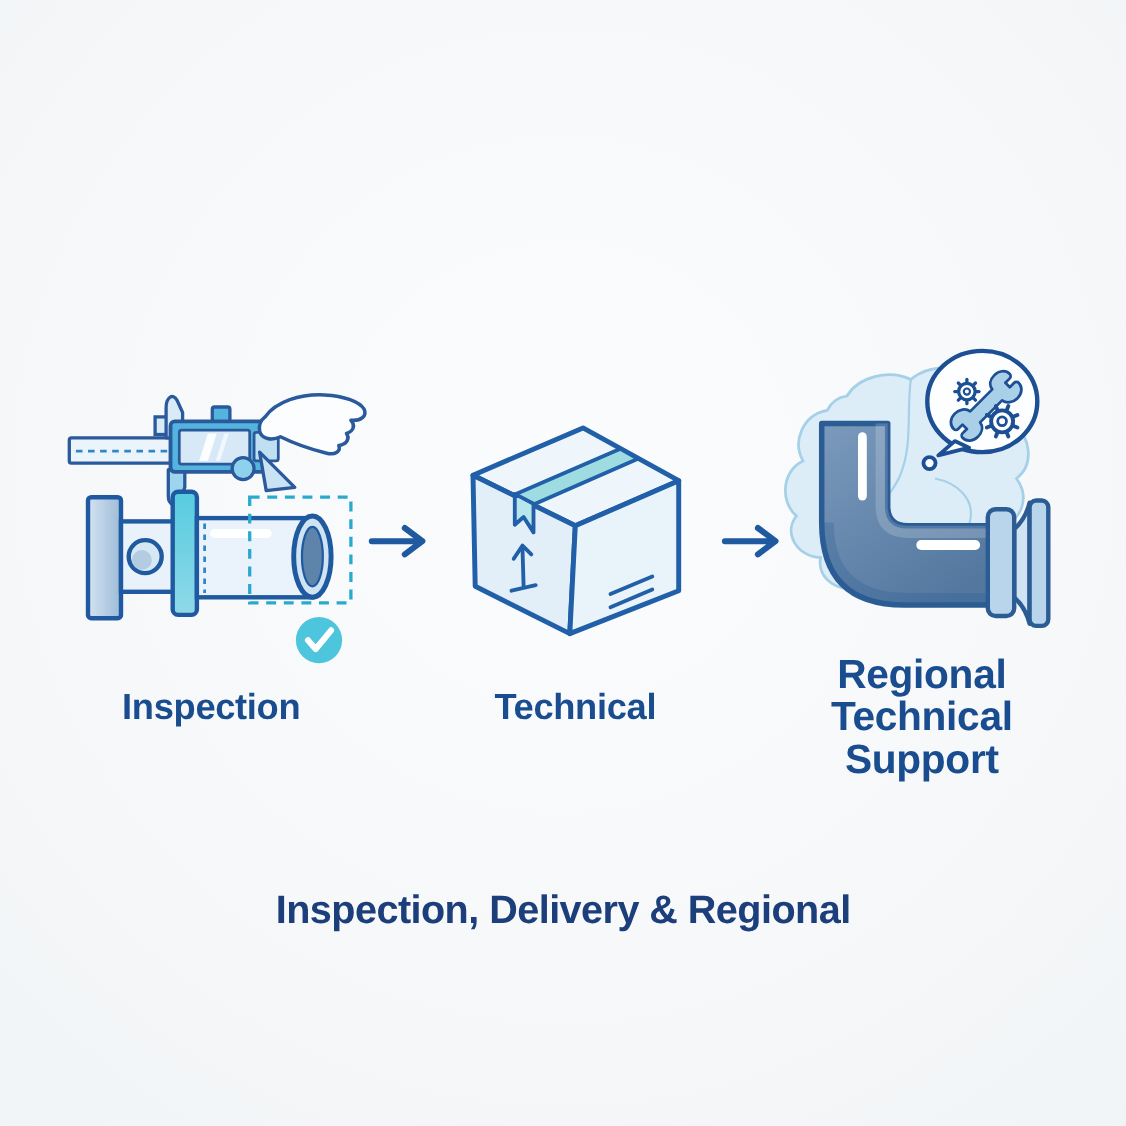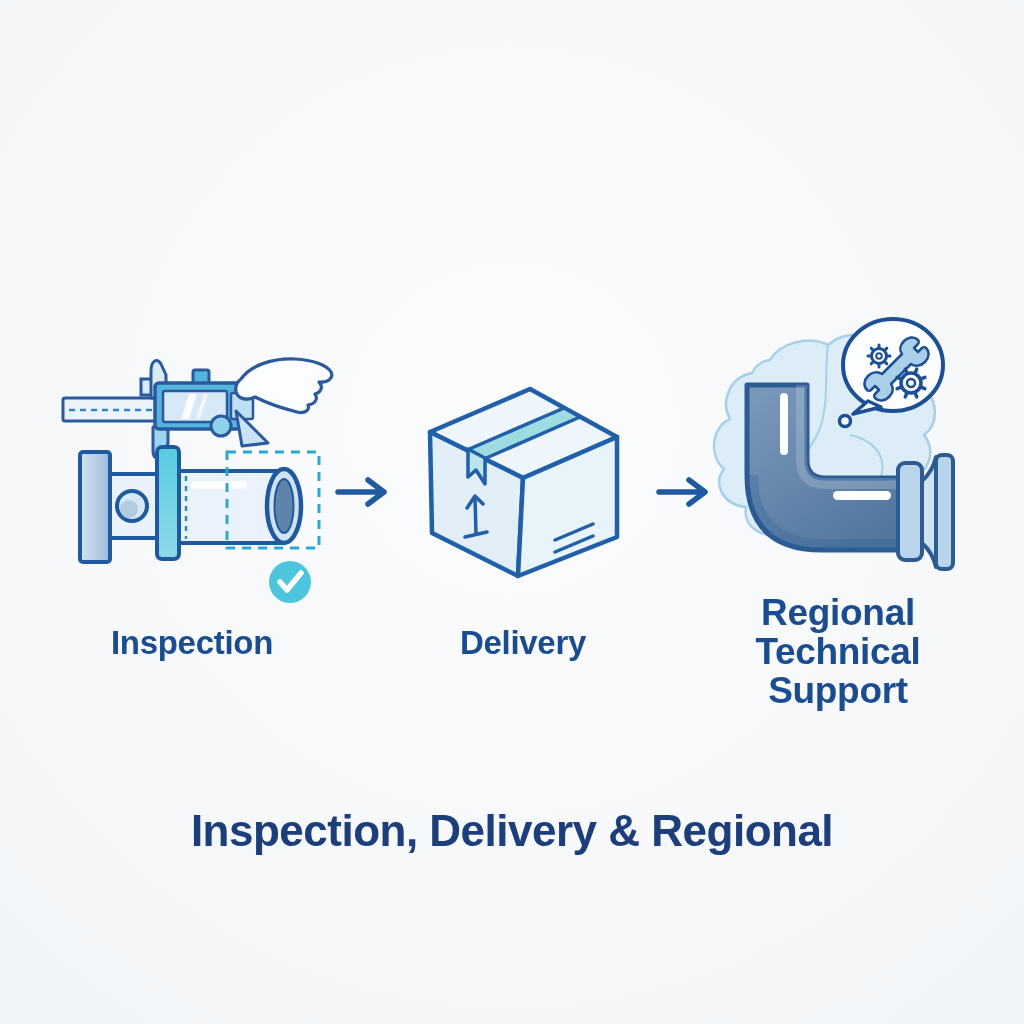--- a/index.html
+++ b/index.html
@@ -26,21 +26,21 @@
   }
   .step-label.two-line { font-size: 37px; line-height: 39px; }
   .main-title {
     position: absolute;
     left: 0; top: 806;
     top: 806px;
     width: 1024px;
     text-align: center;
     color: #1c3e7a;
     font-weight: 700;
-    font-size: 44px;
+    font-size: 36px;
     letter-spacing: -0.5px;
   }
 </style>
 </head>
 <body>
 
 <div class="canvas">
 
   <svg class="abs" style="left:55px; top:355px;" width="300" height="250" viewBox="0 0 300 250">
     <defs>
@@ -198,21 +198,21 @@
         <line x1="214.8" y1="58.8" x2="216.7" y2="54.1"></line>
           <line x1="220.2" y1="64.2" x2="224.9" y2="62.3"></line>
         <circle cx="211" cy="68" r="10" fill="#fdfeff"></circle>
         <circle cx="211" cy="68" r="4" fill="none" stroke-width="2.5"></circle>
       </g>
     </g>
   </svg>
 
   <div class="step-label" style="left:57px; top:624px; width:270px;">Inspection</div>
 
-  <div class="step-label" style="left:388px; top:624px; width:270px;">Delivery</div>
+  <div class="step-label" style="left:388px; top:624px; width:270px;">Technical</div>
 
   <div class="step-label two-line" style="left:683px; top:593px; width:310px;">
     <span style="display:block">Regional</span>
     <span style="display:block">Technical Support</span>
   </div>
 
   <div class="main-title">Inspection, Delivery &amp; Regional</div>
 
 </div>
 

